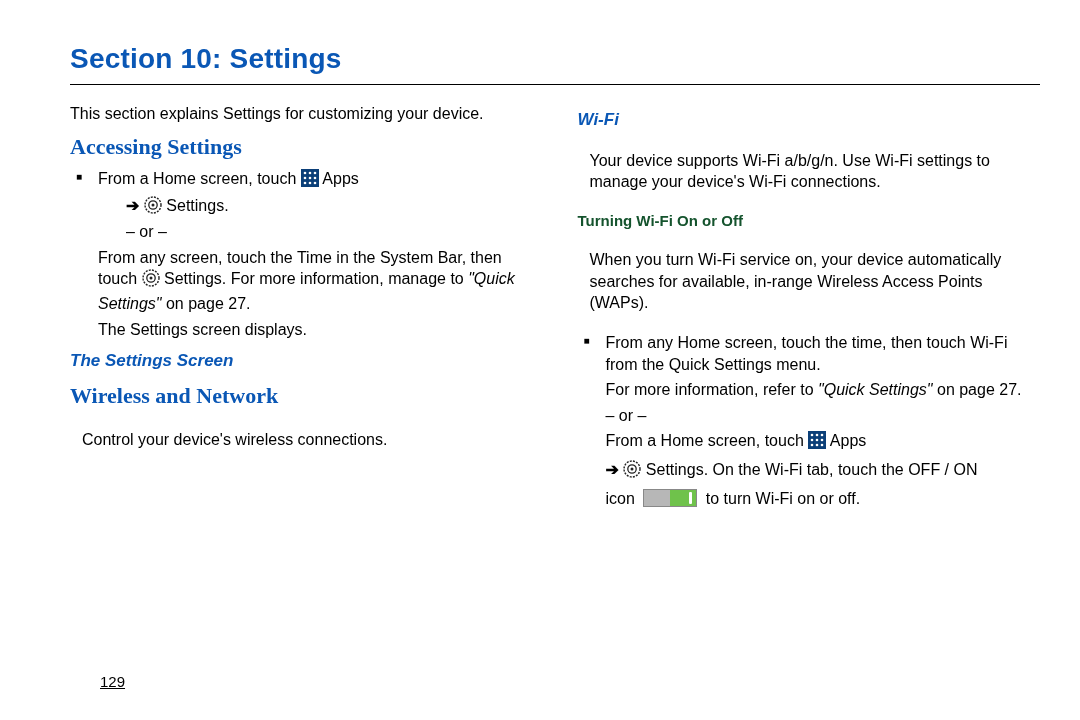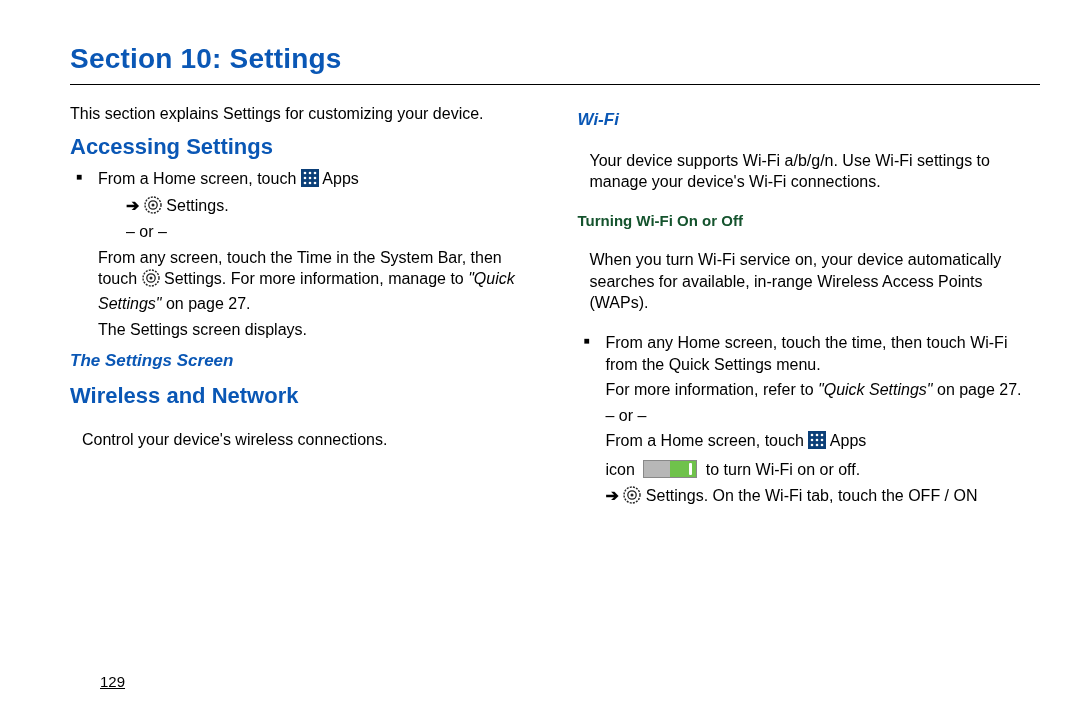--- a/index.html
+++ b/index.html
@@ -33,20 +33,21 @@
   }
   .col {
     flex: 1;
     min-width: 0;
   }
   .h1 {
     font-weight: 900;
     font-size: 22px;
     color: #0a57b5;
     margin: 8px 0 6px 0;
+    font-family: Liberation Serif, serif;
   }
   .h2 {
     font-weight: 700;
     font-style: italic;
     font-size: 17px;
     color: #0a57b5;
     margin: 10px 0 4px 0;
   }
   .h3 {
     font-weight: 700;
@@ -198,30 +199,30 @@
                 <circle cx="14" cy="9" r="1.3"></circle>
                 <circle cx="4" cy="14" r="1.3"></circle>
                 <circle cx="9" cy="14" r="1.3"></circle>
                 <circle cx="14" cy="14" r="1.3"></circle>
               </g>
             </svg>
         </span>
         <span class="bold">Apps</span>
       </p>
       <p>
-        <span>icon </span><span class="toggle"></span><span> to turn Wi-Fi on or off.</span>
-      </p>
-      <p>
         <span class="arrow">➔</span>
         <span class="icon icon-gear">
           <svg viewBox="0 0 18 18">
               <circle cx="9" cy="9" r="8" fill="none" stroke="#222" stroke-width="1.4" stroke-dasharray="2 1.2"></circle>
               <circle cx="9" cy="9" r="4.2" fill="none" stroke="#222" stroke-width="1.3"></circle>
               <circle cx="9" cy="9" r="1.5" fill="#222"></circle>
             </svg>
         </span>
         <span class="bold">Settings</span><span>. On the Wi-Fi tab, touch the </span><span class="bold">OFF / ON</span>
       </p>
+      <p>
+        <span>icon </span><span class="toggle"></span><span> to turn Wi-Fi on or off.</span>
+      </p>
     </div>
   </div>
 </div>
 
 <div class="pg">129</div>
 
 </body></html>

